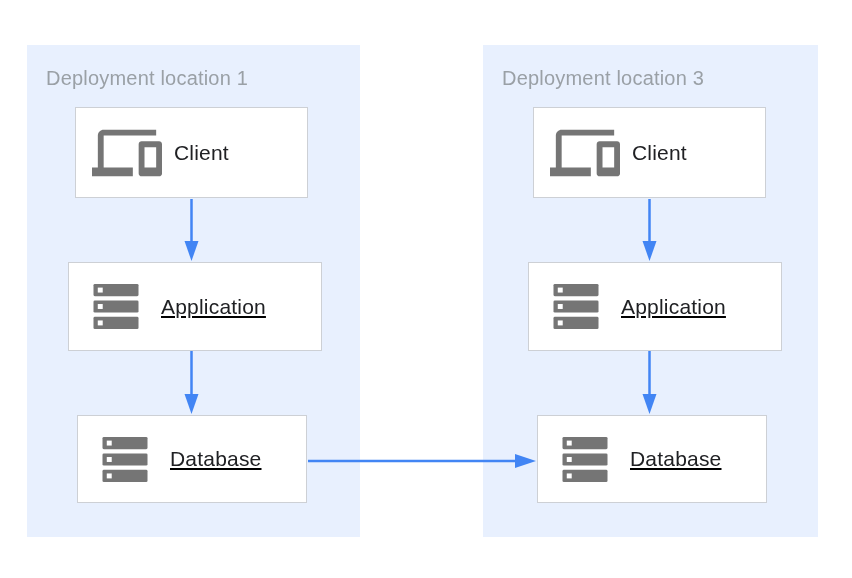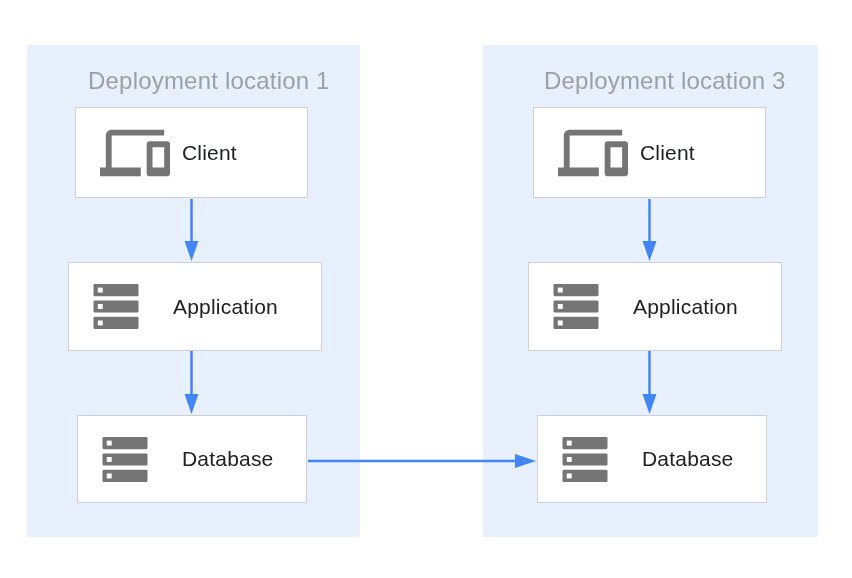--- a/index.html
+++ b/index.html
@@ -12,43 +12,42 @@
     overflow: hidden;
   }
   .panel {
     position: absolute;
     background: #e8f0fe;
   }
   .panel-title {
     position: absolute;
     left: 19px;
     top: 22px;
-    font-size: 24px;
+    font-size: 20px;
     letter-spacing: 0.2px;
     color: #9aa0a6;
     white-space: nowrap;
-    margin-left: 42px;
   }
   .node {
     position: absolute;
     background: #ffffff;
     border: 1.5px solid #cdd0d5;
     box-sizing: border-box;
     display: flex;
     align-items: center;
   }
   .node .icon { display: inline-flex; flex: 0 0 auto; }
   .node .label {
     font-size: 21px;
     color: #202124;
     letter-spacing: 0.2px;
     white-space: nowrap;
   }
-  .node.client  { padding-left: 24px; gap: 12px; }
-  .node.server  { padding-left: 20px; gap: 30px; }
+  .node.client  { padding-left: 16px; gap: 12px; }
+  .node.server  { padding-left: 20px; gap: 18px; text-decoration: underline; }
   .arrows {
     position: absolute;
     left: 0; top: 0;
     pointer-events: none;
   }
 </style>
 </head>
 <body>
 
 <div class="canvas">

